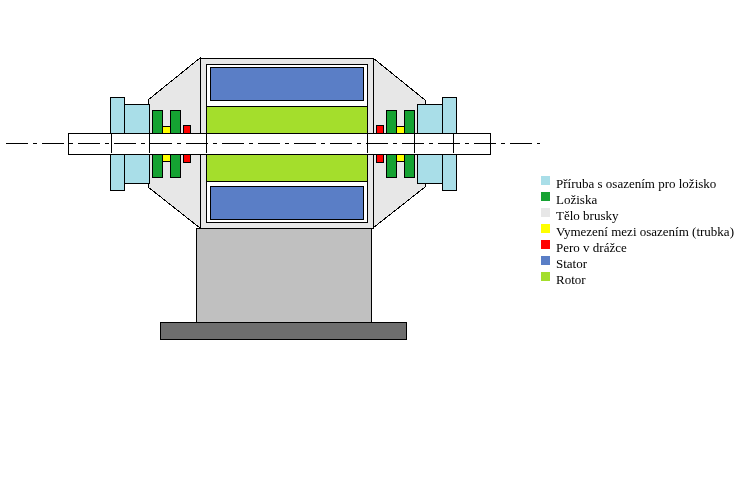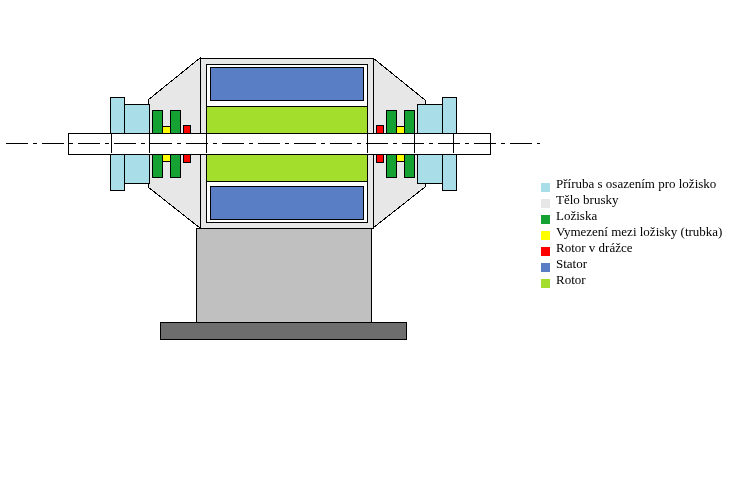--- a/index.html
+++ b/index.html
@@ -18,21 +18,21 @@
   .legend {
     position: absolute;
     left: 541px;
     top: 176px;
     color: #000;
     font-size: 13px;
     line-height: 16px;
   }
   .legend-row {
     display: flex;
-    align-items: flex-end;
+    align-items: flex-start;
     height: 16px;
     white-space: nowrap;
   }
   .swatch {
     width: 9px;
     height: 9px;
     margin-right: 6px;
     flex: none;
     display: inline-block;
   }
@@ -97,34 +97,34 @@
 
     <line x1="6" y1="143.5" x2="540" y2="143.5" stroke="#000" stroke-width="1" stroke-dasharray="22 5 4 5" shape-rendering="auto"></line>
   </svg>
 
   <div class="legend">
     <div class="legend-row">
       <span class="swatch" style="background-color: rgb(169, 222, 232);"></span>
       <span>Příruba s osazením pro ložisko</span>
     </div>
     <div class="legend-row">
+      <span class="swatch" style="background-color: rgb(21, 162, 50);"></span>
+      <span>Ložiska</span>
+    </div>
+    <div class="legend-row">
       <span class="swatch" style="background-color: rgb(231, 231, 231);"></span>
       <span>Tělo brusky</span>
     </div>
     <div class="legend-row">
-      <span class="swatch" style="background-color: rgb(21, 162, 50);"></span>
-      <span>Ložiska</span>
-    </div>
-    <div class="legend-row">
       <span class="swatch" style="background-color: rgb(255, 255, 0);"></span>
-      <span>Vymezení mezi ložisky (trubka)</span>
+      <span>Vymezení mezi osazením (trubka)</span>
     </div>
     <div class="legend-row">
       <span class="swatch" style="background-color: rgb(255, 0, 0);"></span>
-      <span>Rotor v drážce</span>
+      <span>Pero v drážce</span>
     </div>
     <div class="legend-row">
       <span class="swatch" style="background-color: rgb(90, 126, 198);"></span>
       <span>Stator</span>
     </div>
     <div class="legend-row">
       <span class="swatch" style="background-color: rgb(164, 222, 44);"></span>
       <span>Rotor</span>
     </div>
   </div>

